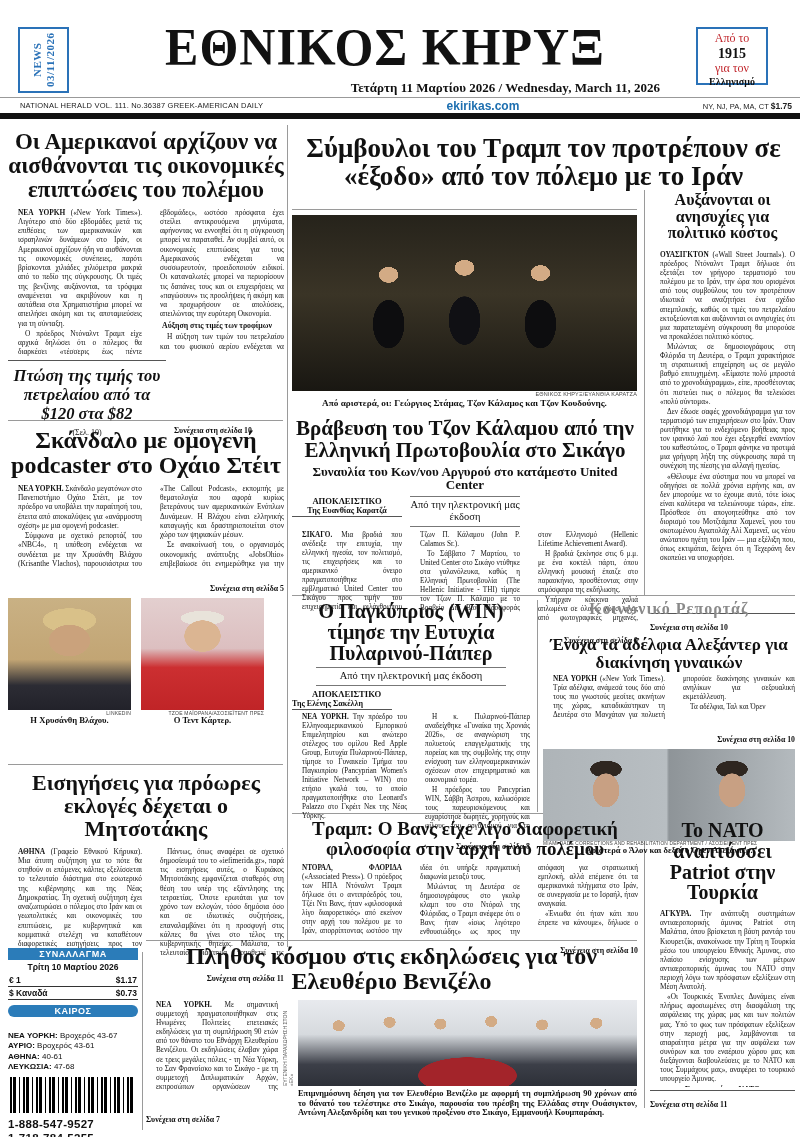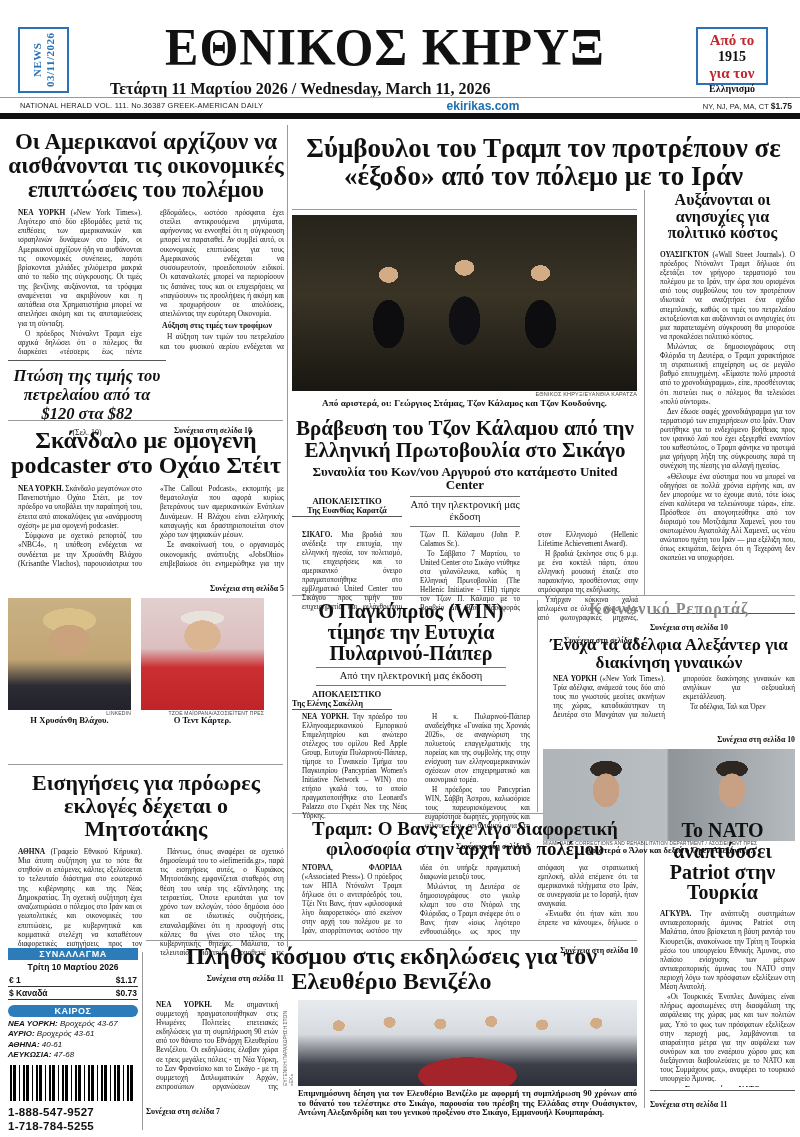--- a/index.html
+++ b/index.html
@@ -7,24 +7,24 @@
         font-family:"Liberation Serif","DejaVu Serif",serif;color:#111;}
   .abs{position:absolute;}
   
   .news-badge{left:18px;top:27px;width:47px;height:62px;border:2px solid #2a72b8;
       display:flex;align-items:center;justify-content:center;}
   .news-badge .vtext{writing-mode:vertical-rl;transform:rotate(180deg);color:#2a72b8;
       font-weight:bold;font-size:11px;line-height:1.15;text-align:center;letter-spacing:.5px;
       font-family:"Liberation Serif",serif;}
   .mast-title{left:110px;top:22px;width:550px;text-align:center;font-weight:bold;
       font-size:50px;letter-spacing:1px;transform:scaleY(1.04);line-height:1;}
-  .mast-date{left:110px;top:80px;width:550px;text-align:left;font-weight:bold;font-size:16px;}
+  .mast-date{left:110px;top:80px;width:550px;text-align:right;font-weight:bold;font-size:13px;}
   .est-box{left:696px;top:27px;width:72px;height:58px;border:2px solid #2a72b8;
       text-align:center;padding-top:3px;box-sizing:border-box;line-height:1.15;}
-  .est-box .red{color:#c1272d;font-size:15px;font-weight:bold;}
+  .est-box .red{color:#c1272d;font-size:12px;font-weight:normal;}
   .est-box .year{font-size:14px;font-weight:bold;color:#111;}
   .est-box .blk{font-size:10px;font-weight:bold;color:#111;}
   .info-strip{left:0;top:97px;width:800px;height:16px;border-top:1px solid #999;
       display:flex;align-items:center;justify-content:space-between;padding:0 8px;box-sizing:border-box;}
   .info-left{font-size:7.5px;letter-spacing:.2px;font-family:"Liberation Sans",sans-serif;color:#222;padding-left:12px;}
   .info-center{font-size:12px;font-weight:bold;color:#1d6fb0;font-family:"Liberation Sans",sans-serif;}
   .info-right{font-size:7.5px;font-family:"Liberation Sans",sans-serif;color:#222;}
   .info-right b{font-size:8.5px;}
   .black-bar{left:0;top:113px;width:800px;height:6px;background:#111;}
   
@@ -170,21 +170,21 @@
     <div class="idate">Τρίτη 10 Μαρτίου 2026</div>
     <div class="rate-row">
       <span>€ 1</span>
         <span>$1.17</span>
     </div>
     <div class="rate-row">
       <span>$ Καναδά</span>
         <span>$0.73</span>
     </div>
     <div class="blue-bar" style="margin-top:5px;border-radius:6px;">ΚΑΙΡΟΣ</div>
-    <div style="margin-top:2px;font-style:italic;">
+    <div style="margin-top:14px;">
       <div class="weather-line"><b>ΝΕΑ ΥΟΡΚΗ:</b> <span>Βροχερός 43-67</span></div>
       <div class="weather-line"><b>ΑΥΡΙΟ:</b> <span>Βροχερός 43-61</span></div>
       <div class="weather-line"><b>ΑΘΗΝΑ:</b> <span>40-61</span></div>
       <div class="weather-line"><b>ΛΕΥΚΩΣΙΑ:</b> <span>47-68</span></div>
     </div>
     <div class="barcode"></div>
     <div class="phone">1-888-547-9527</div>
     <div class="phone">1-718-784-5255</div>
     <div class="gen-info">ΓΕΝΙΚΕΣ ΠΛΗΡΟΦΟΡΙΕΣ</div>
 
@@ -302,21 +302,21 @@
     </div>
   </div>
 
   <div class="abs" style="left:146px;top:944px;width:491px;">
     <div class="hl" style="font-size:24px;">Πλήθος κόσμου στις εκδηλώσεις για τον Ελευθέριο Βενιζέλο</div>
     <div style="display:flex;margin-top:6px;gap:4px;">
       <div style="width:132px;">
         <div class="body-text" style="height:92px;font-size:7.3px;">
           <p class="lead"><span class="dateline">ΝΕΑ ΥΟΡΚΗ.</span><span> Με σημαντική συμμετοχή πραγματοποιήθηκαν στις Ηνωμένες Πολιτείες επετειακές εκδηλώσεις για τη συμπλήρωση 90 ετών από τον θάνατο του Εθνάρχη Ελευθερίου Βενιζέλου. Οι εκδηλώσεις έλαβαν χώρα σε τρεις μεγάλες πόλεις - τη Νέα Υόρκη, το Σαν Φρανσίσκο και το Σικάγο - με τη συμμετοχή Διπλωματικών Αρχών, εκπροσώπων οργανώσεων της Ομογένειας και πλήθους Κρητών</span></p>
         </div>
-        <div style="margin-top:8px;">
+        <div style="margin-top:16px;">
           <span class="continued">Συνέχεια στη σελίδα 7</span>
         </div>
       </div>
       <div class="vcredit" style="height:86px;">ΕΥΓΕΝΙΚΗ ΠΑΡΑΧΩΡΗΣΗ ΣΤΟΝ «ΕΚ»</div>
       <div style="flex:1;">
         <div class="photo" style="height:86px;background:
              radial-gradient(ellipse 10px 9px at 12% 30%, #d3ab85 60%, transparent 61%),
              radial-gradient(ellipse 10px 9px at 27% 26%, #d3ab85 60%, transparent 61%),
              radial-gradient(ellipse 10px 9px at 42% 28%, #d3ab85 60%, transparent 61%),
              radial-gradient(ellipse 10px 9px at 57% 25%, #d3ab85 60%, transparent 61%),

